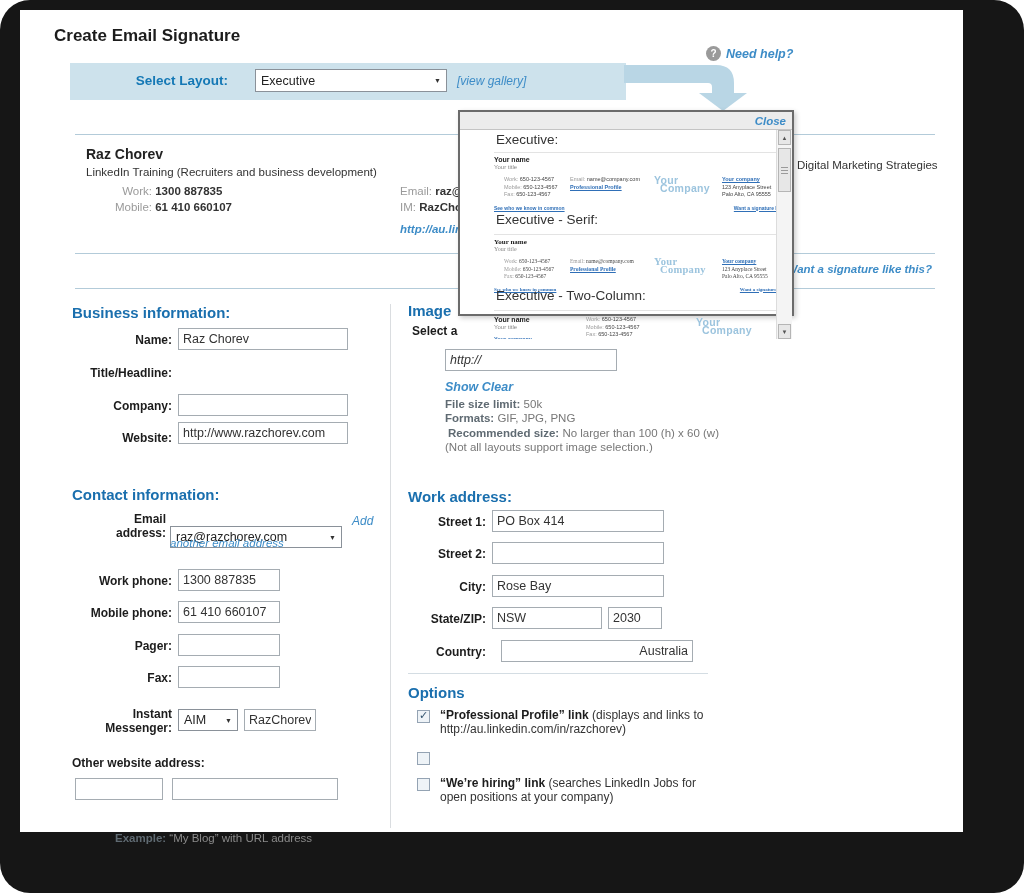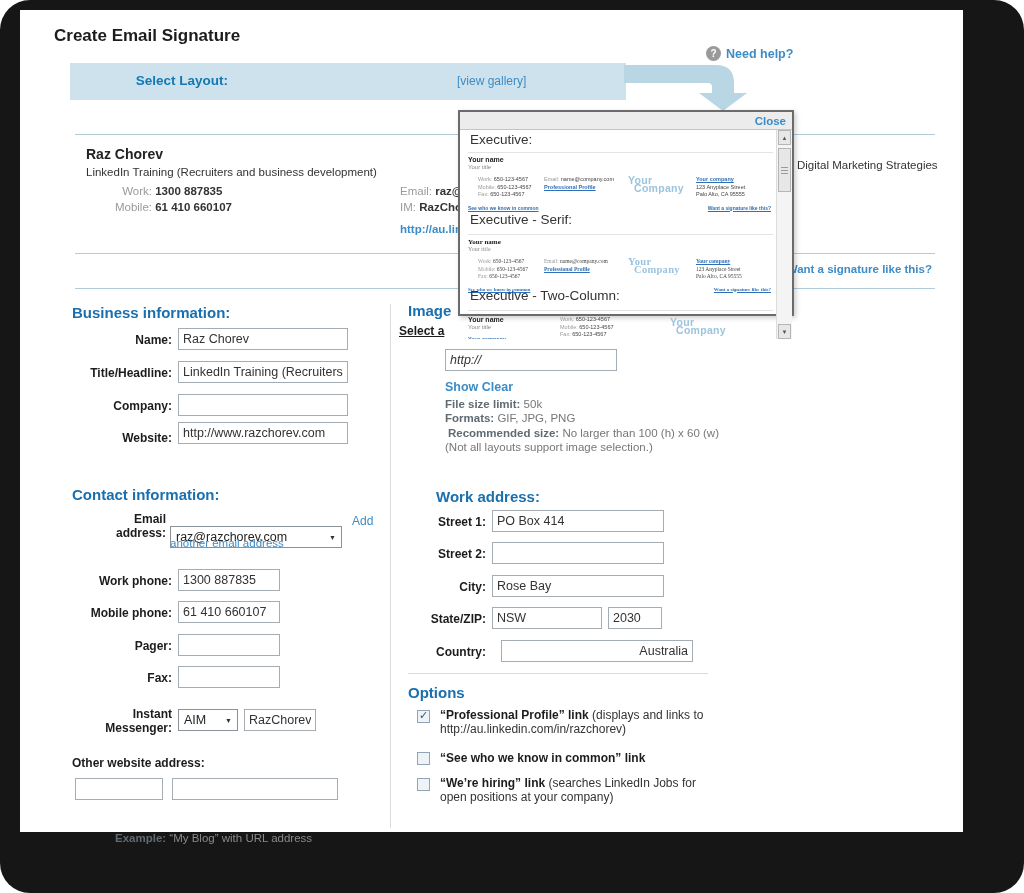--- a/index.html
+++ b/index.html
@@ -10,21 +10,21 @@
   }
   .frame { position:absolute; inset:0; background:#161616; border-radius:30px; }
   .page  { position:absolute; left:20px; top:10px; width:943px; height:822px; background:#fff; }
   .abs   { position:absolute; }
 
   .page-title { font-size:17px; font-weight:bold; color:#1c1c1c; }
 
   .help { display:flex; align-items:center; gap:5px; }
   .help-icon { width:15px; height:15px; border-radius:50%; background:#9a9a9a; color:#fff;
     font-size:10px; font-weight:bold; display:flex; align-items:center; justify-content:center; }
-  .link { color:#3d8cc7; text-decoration:none; cursor:pointer; }
+  .link { color:#3d8cc7; text-decoration:none; cursor:pointer;font-style:italic; }
   .b { font-weight:bold; }
 
   .layout-bar { background:#cde2ec; }
   .layout-label { color:#1478b5; font-weight:bold; font-size:13.5px; text-align:right; }
   .sel { background:#fff; border:1px solid #8a9199; display:flex; align-items:center;
     justify-content:space-between; padding:0 5px; font-size:12.5px; color:#222; }
   .sel .arr { font-size:7px; color:#333; }
 
   .hline { position:absolute; height:1px; background:#b3cbd9; }
   .vline { position:absolute; width:1px; background:#dadde0; }
@@ -49,21 +49,21 @@
   .cb .ck { font-size:11px; color:#33536e; line-height:11px; margin-top:-2px; }
   .opt-text { font-size:12px; color:#333; line-height:14px; }
   .opt-text .ob { font-weight:bold; color:#1c1c1c; }
 
   
   .popup { position:absolute; left:438px; top:100px; width:336px; height:206px;
     background:#fff; border:2px solid #6b6b6b; z-index:10; box-shadow:2px 2px 5px rgba(0,0,0,.2); }
   .popup-titlebar { height:18px; background:#ececec; border-bottom:1px solid #c4c4c4;
     display:flex; align-items:center; justify-content:flex-end; padding-right:6px; }
   .popup-close { font-size:11.5px; font-weight:bold; }
-  .popup-content { position:relative; height:209px; overflow:hidden; }
+  .popup-content { position:relative; height:209px; overflow:hidden;margin-left:26px; }
   .pp-h { position:absolute; left:10px; font-size:13.5px; color:#333; }
   .scrollbar { position:absolute; right:0; top:0; bottom:0; width:16px; background:#f4f4f4;
     border-left:1px solid #dcdcdc; }
   .sc-btn { position:absolute; left:1px; right:1px; height:15px; background:#e7e7e7;
     border:1px solid #b5b5b5; color:#555; font-size:6px; display:flex; align-items:center; justify-content:center; }
   .sc-thumb { position:absolute; left:1px; right:1px; top:18px; height:44px; background:#e7e7e7;
     border:1px solid #b5b5b5; display:flex; flex-direction:column; align-items:center; justify-content:center; gap:2px; }
   .sc-thumb i { display:block; width:7px; height:1px; background:#9a9a9a; }
 
   .sample { position:absolute; left:8px; width:305px; border-top:1px solid #e3e3e3; padding-top:3px; }
@@ -89,20 +89,24 @@
 <div class="page">
 
   <div class="abs page-title" style="left:34px; top:16px;">Create Email Signature</div>
   <div class="abs help" style="left:686px; top:36px;">
     <span class="help-icon">?</span>
     <span class="link b" style="font-size:12.5px;">Need help?</span>
   </div>
 
   <div class="abs layout-bar" style="left:50px; top:53px; width:556px; height:37px;"></div>
   <div class="abs layout-label" style="left:50px; top:63px; width:158px;">Select Layout:</div>
+  <div class="abs sel" style="left:235px; top:59px; width:192px; height:23px;">
+    <span>Executive</span>
+    <span class="arr">▼</span>
+  </div>
   <span class="abs link" style="left:437px; top:64px; font-size:12px;">[view gallery]</span>
 
   <svg class="arrow-svg" width="132" height="58" viewBox="0 0 132 58">
     <path d="M0 8 L92 8 Q110 8 110 26 L110 36 L123 36 L99 54 L75 36 L88 36 L88 30 Q88 26 84 26 L0 26 Z" fill="#b9d6e5"></path>
   </svg>
 
   <div class="hline" style="left:55px; top:124px; width:860px;"></div>
   <div class="abs pv-name" style="left:66px; top:136px;">Raz Chorev</div>
   <div class="abs pv-sub" style="left:66px; top:156px;">LinkedIn Training (Recruiters and business development)</div>
   <div class="abs pv-row" style="left:60px; top:175px;">
@@ -123,21 +127,20 @@
   <div class="abs" style="left:700px; top:249px; width:212px; text-align:right;">
     <span class="link b" style="font-size:11.5px;">Want a signature like this?</span>
   </div>
   <div class="hline" style="left:55px; top:278px; width:860px;"></div>
   <div class="vline" style="left:370px; top:294px; height:524px;"></div>
 
   <div class="abs sec-h" style="left:52px; top:294px;">Business information:</div>
   <div class="abs lbl" style="left:20px; top:323px; width:132px;">Name:</div>
   <input class="abs inp" style="left: 158px; top: 318px; width: 170px;" value="Raz Chorev">
   <div class="abs lbl" style="left:20px; top:356px; width:132px;">Title/Headline:</div>
-  <input class="abs inp" style="left: 158px; top: 351px; width: 170px;" value="LinkedIn Training (Recruiters">
   <div class="abs lbl" style="left:20px; top:389px; width:132px;">Company:</div>
   <input class="abs inp" style="left: 158px; top: 384px; width: 170px;" value="">
   <div class="abs lbl" style="left:20px; top:421px; width:132px;">Website:</div>
   <input class="abs inp" style="left: 158px; top: 412px; width: 170px;" value="http://www.razchorev.com">
 
   <div class="abs sec-h" style="left:52px; top:476px;">Contact information:</div>
   <div class="abs lbl" style="left:20px; top:502px; width:126px;">Email</div>
   <div class="abs lbl" style="left:20px; top:516px; width:126px;">address:</div>
   <div class="abs sel" style="left:150px; top:500px; width:172px; height:22px;margin-top:16px;">
     <span>raz@razchorev.com</span>
@@ -164,38 +167,38 @@
   <input class="abs inp" style="left: 224px; top: 699px; width: 72px;" value="RazChorev">
 
   <div class="abs lbl" style="left:52px; top:746px; width:auto; text-align:left;">Other website address:</div>
   <input class="abs inp" style="left: 55px; top: 768px; width: 88px;" value="">
   <input class="abs inp" style="left: 152px; top: 768px; width: 166px;" value="">
   <div class="abs info" style="left:95px; top:822px;">
     <span class="il gray b">Example:</span><span class="gray"> “My Blog” with URL address</span>
   </div>
 
   <div class="abs sec-h" style="left:388px; top:292px;">Image</div>
-  <div class="abs lbl" style="left:379px; top:314px; text-align:center;text-decoration:underline;">Select a</div>
+  <div class="abs lbl" style="left:392px; top:314px; text-align:center;">Select a</div>
   <input class="abs inp" style="left: 425px; top: 339px; width: 172px; font-style: italic;" value="http://">
   <div class="abs" style="left:425px; top:370px; font-size:12.5px;">
     <span class="link b">Show</span>
     <span class="link b">Clear</span>
   </div>
   <div class="abs info" style="left:425px; top:388px;">
     <span class="il">File size limit:</span><span> 50k</span>
   </div>
   <div class="abs info" style="left:425px; top:402px;">
     <span class="il">Formats:</span><span> GIF, JPG, PNG</span>
   </div>
   <div class="abs info" style="left:428px; top:417px;">
     <span class="il">Recommended size:</span><span> No larger than 100 (h) x 60 (w)</span>
   </div>
   <div class="abs info" style="left:425px; top:431px;">(Not all layouts support image selection.)</div>
 
-  <div class="abs sec-h" style="left:388px; top:478px;margin-left:28px;">Work address:</div>
+  <div class="abs sec-h" style="left:388px; top:478px;">Work address:</div>
   <div class="abs lbl" style="left:332px; top:505px; width:134px;">Street 1:</div>
   <input class="abs inp" style="left: 472px; top: 500px; width: 172px;" value="PO Box 414">
   <div class="abs lbl" style="left:332px; top:537px; width:134px;">Street 2:</div>
   <input class="abs inp" style="left: 472px; top: 532px; width: 172px;" value="">
   <div class="abs lbl" style="left:332px; top:570px; width:134px;">City:</div>
   <input class="abs inp" style="left: 472px; top: 565px; width: 172px;" value="Rose Bay">
   <div class="abs lbl" style="left:332px; top:602px; width:134px;">State/ZIP:</div>
   <input class="abs inp" style="left: 472px; top: 597px; width: 110px;" value="NSW">
   <input class="abs inp" style="left: 588px; top: 597px; width: 54px;" value="2030">
   <div class="abs lbl" style="left:332px; top:635px; width:134px;">Country:</div>
@@ -205,23 +208,20 @@
   <div class="abs sec-h" style="left:388px; top:674px;">Options</div>
   <div class="abs cb" style="left:397px; top:700px;">
     <span class="ck">✓</span>
   </div>
   <div class="abs opt-text" style="left:420px; top:698px; width:278px;">
     <span class="ob">“Professional Profile” link</span><span> (displays and links to http://au.linkedin.com/in/razchorev)</span>
   </div>
   <div class="abs cb" style="left:397px; top:742px;">
     <span class="ck"></span>
   </div>
-  <div class="abs opt-text" style="left:420px; top:741px; width:278px;">
-    <span class="ob">“See who we know in common” link</span><span></span>
-  </div>
   <div class="abs cb" style="left:397px; top:768px;">
     <span class="ck"></span>
   </div>
   <div class="abs opt-text" style="left:420px; top:766px; width:272px;">
     <span class="ob">“We’re hiring” link</span><span> (searches LinkedIn Jobs for open positions at your company)</span>
   </div>
 
   <div class="popup">
     <div class="popup-titlebar">
       <span class="link popup-close">Close</span>

